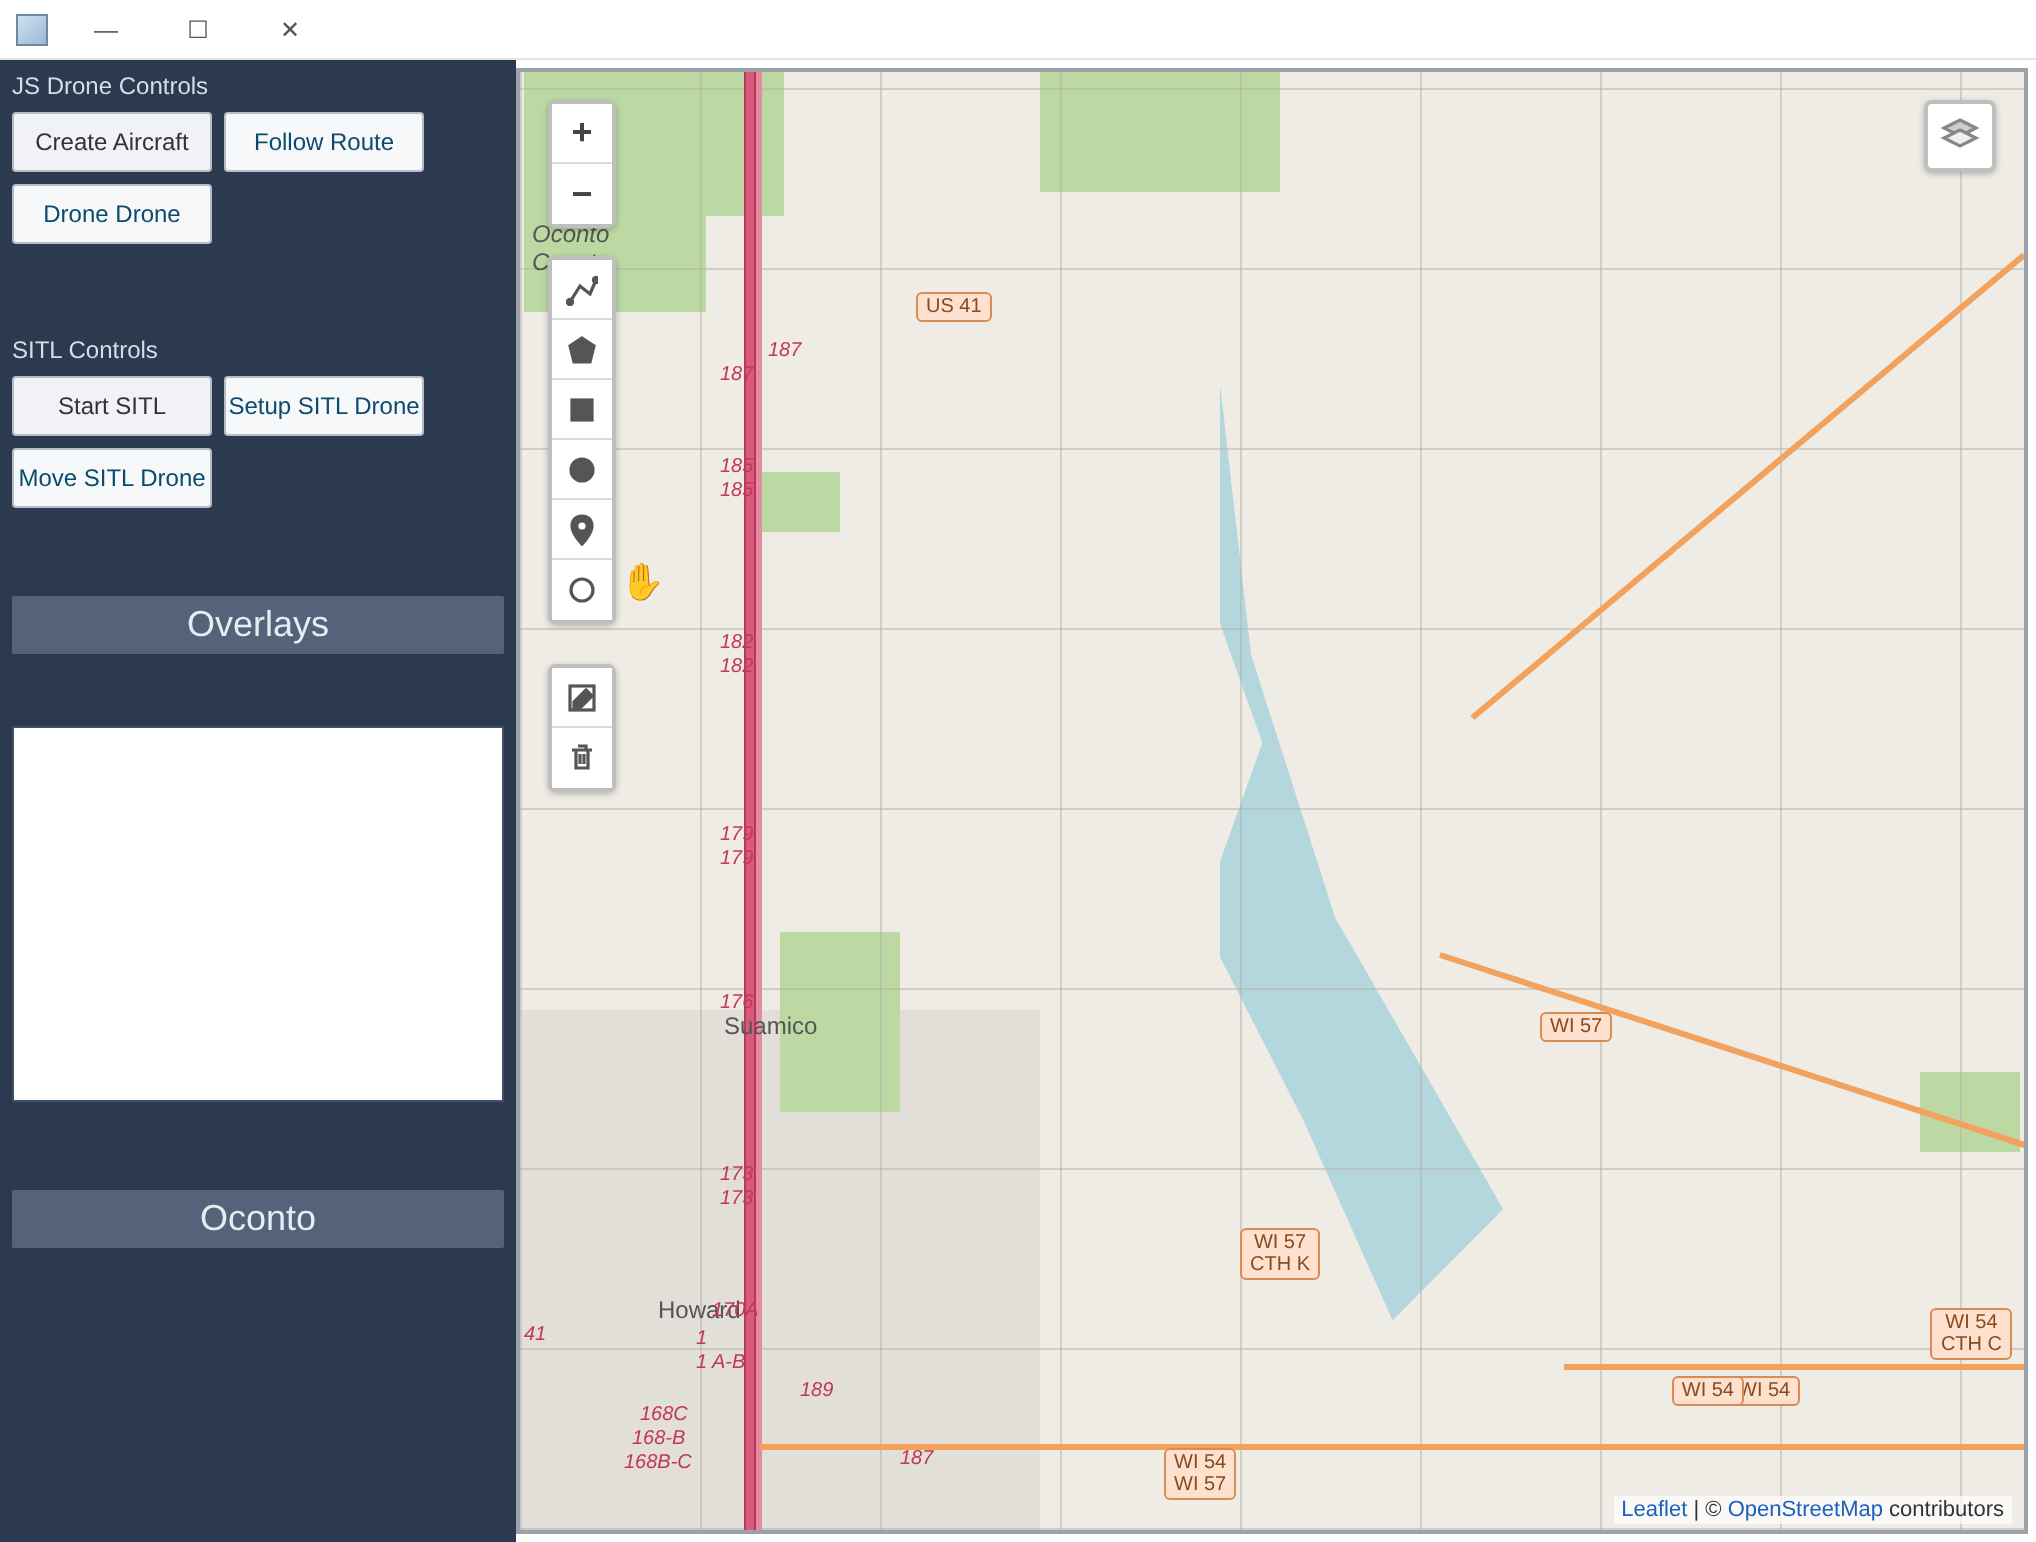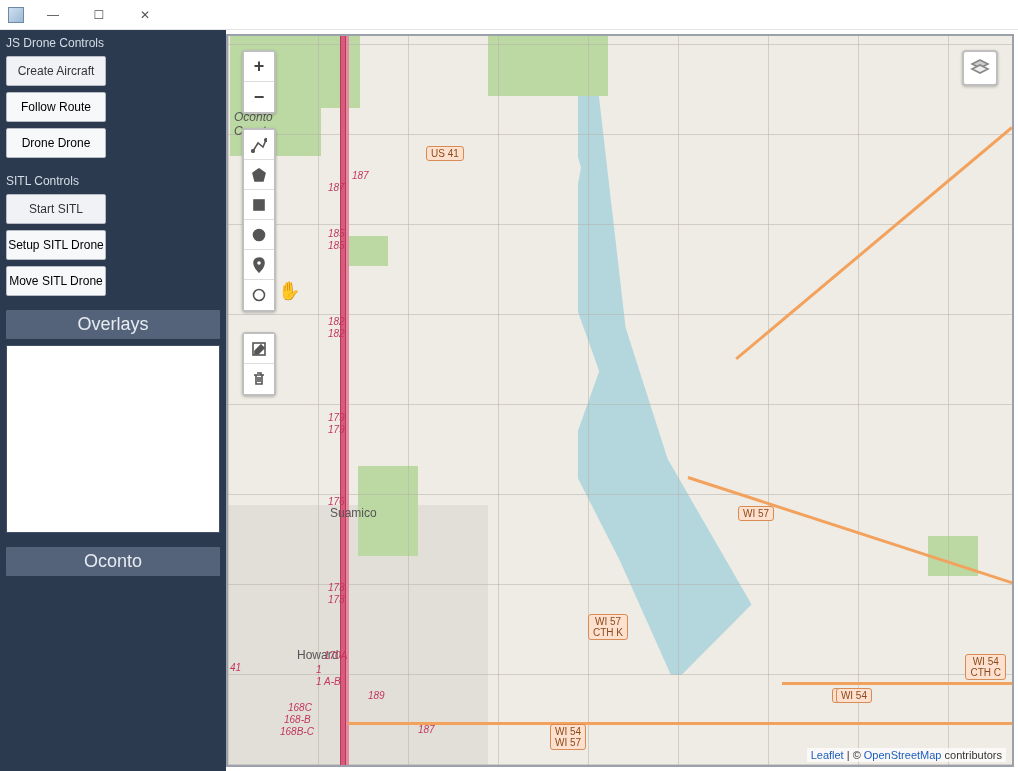--- a/index.html
+++ b/index.html
@@ -6,29 +6,29 @@
   html, body { width: 1018px; height: 771px; font-family: "Segoe UI", Tahoma, sans-serif; font-size: 12px; overflow: hidden; background: #fff; }
 
   
   .titlebar { height: 30px; background: #fff; border-bottom: 1px solid #e5e5e5; display: flex; align-items: center; padding: 0 2px 0 8px; }
   .titlebar .appicon { width: 16px; height: 16px; border: 1px solid #6a8aa8; background: linear-gradient(135deg,#cfe0ef,#9cb9d3); margin-right: 6px; }
   .titlebar .title { flex: 1; color: #333; font-size: 12px; }
   .winbtn { width: 46px; height: 30px; display:flex; align-items:center; justify-content:center; color:#555; }
 
   
   .main { display:flex; height: calc(771px - 30px); }
-  .sidebar { width: 226px; background:#2b3a4f; color:#d6dde6; display:flex; flex-direction:column; padding:0; }
+  .sidebar { width: 258px; background:#2b3a4f; color:#d6dde6; display:flex; flex-direction:column; padding:0;gap:30px; }
   .mapwrap { flex:1; position:relative; background:#e9e7e2; border: 2px solid #9aa1ab; margin:4px 4px 4px 0; overflow:hidden; }
 
   
   .panel { background:#2b3a4f; padding:6px 6px 10px 6px; }
   .panel .label { font-size:12px; color:#d6dde6; margin-bottom:6px; }
-  .btnrow { display:flex; gap:6px; flex-wrap:wrap;flex-direction:column; }
+  .btnrow { display:flex; gap:6px; flex-wrap:wrap; }
   .btn { width: 100px; height: 30px; border:1px solid #b5bcc5; background:#f0f2f5; color:#333; font-size:12px; display:flex; align-items:center; justify-content:center; border-radius:2px; cursor:pointer; }
-  .btn.disabled { color:#000000; background:#f7f8fa; cursor:default; }
+  .btn.disabled { color:#0c4a6e; background:#f7f8fa; cursor:default; }
 
   .sec-header { background:#55637a; color:#e7ecf2; text-align:center; padding:4px 0; font-size:18px; margin:4px 6px 6px 6px; border-radius:1px; }
   .listbox { background:#fff; margin:0 6px 10px 6px; height:188px; border:1px solid #425068; }
 
   
   .water { position:absolute; inset:0; background:#b4d7de; }
   .land-left { position:absolute; left:0; top:0; width:350px; height:100%; background:#efece5; }
   .land-left::after { content:""; position:absolute; right:-120px; top:0; width:260px; height:100%; background:#efece5; clip-path: polygon(0 0, 40% 0, 55% 18%, 48% 32%, 62% 46%, 50% 58%, 70% 72%, 90% 88%, 100% 100%, 0 100%); }
   .land-right { position:absolute; right:0; top:0; width:420px; height:100%; background:#efece5; clip-path: polygon(100% 0, 100% 100%, 0 100%, 38% 78%, 18% 58%, 8% 40%, 0 0); }
   .land-bottom { position:absolute; left:0; bottom:0; width:100%; height:90px; background:#efece5; }

